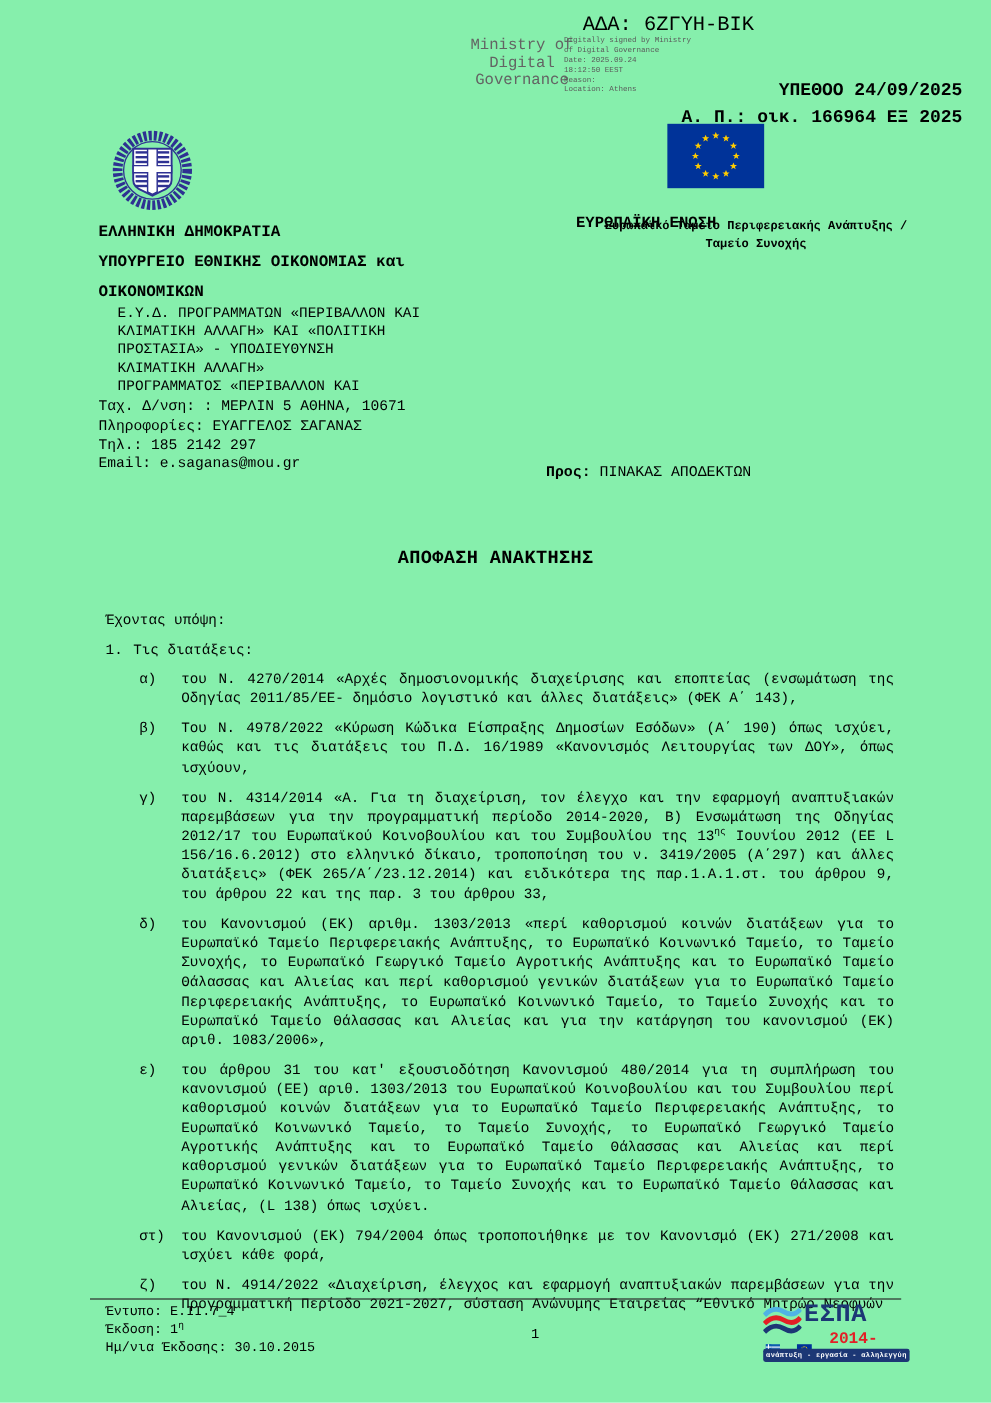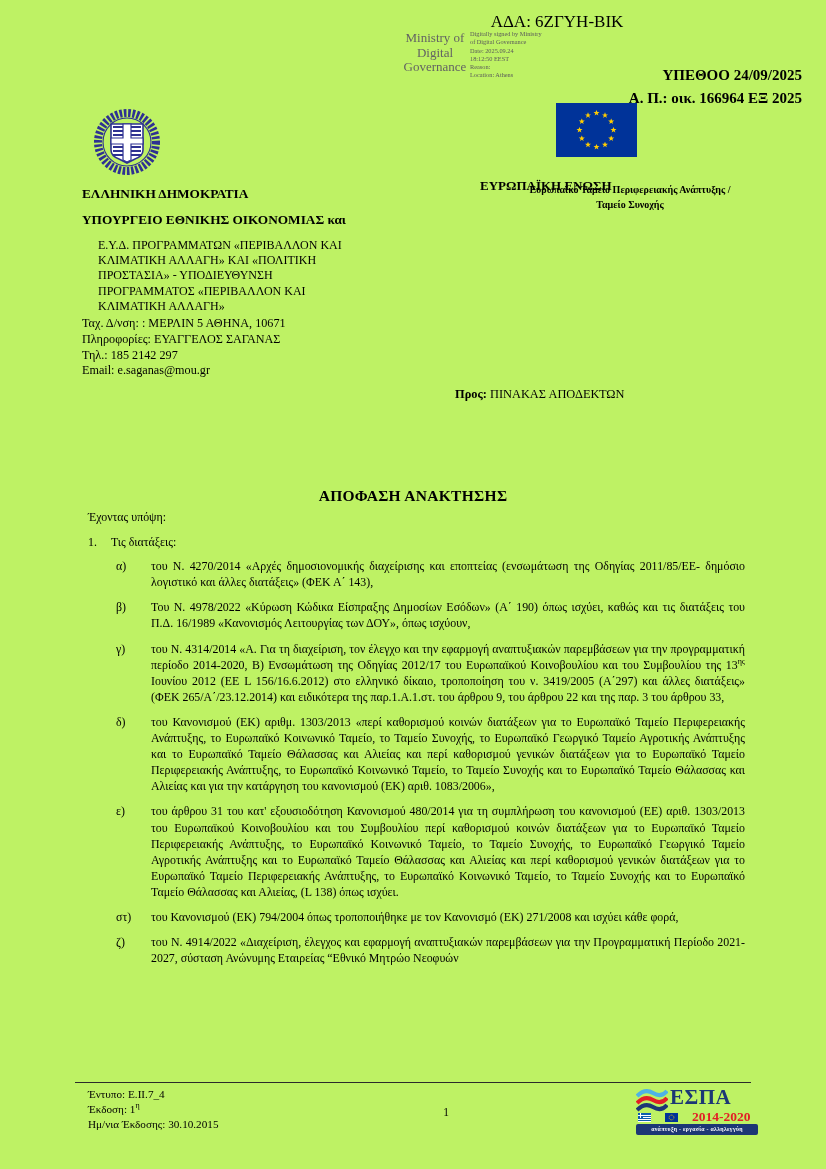--- a/index.html
+++ b/index.html
@@ -1,18 +1,18 @@
 <!DOCTYPE html>
 <html lang="el"><head>
 <meta charset="utf-8">
 <style>
   html,body{margin:0;padding:0;background:#ffffff;}
   .page{
-    position:relative;width:826px;height:1169px;background:#bef264;overflow:hidden;
-    font-family:Liberation Serif, serif;color:#000;
+    position:relative;width:826px;height:1169px;background:#86efac;overflow:hidden;
+    font-family:Liberation Mono, monospace;color:#000;
   }
   .abs{position:absolute;}
   
   .ada{left:447px;top:12px;width:220px;text-align:center;font-size:17px;}
   .sig-name{left:390px;top:31px;width:90px;font-size:13px;line-height:14.5px;color:#636363;text-align:center;}
   .sig-details{left:470px;top:30px;width:120px;font-size:6.3px;line-height:8.3px;color:#5a5a5a;}
   .proto{left:500px;width:302px;text-align:right;font-weight:bold;font-size:15px;}
   .proto-date{top:67px;}
   .proto-num{top:90px;}
   .eu-flag{left:556px;top:103px;width:81px;height:54px;}
@@ -21,21 +21,21 @@
   .emblem{left:90px;top:104px;width:74px;height:76px;}
   
   .agency{left:82px;top:186px;width:330px;}
   .agency .b{font-weight:bold;font-size:13.3px;margin-bottom:10px;}
   .agency .b.last{margin-bottom:3px;}
   .agency .u{font-size:12px;line-height:15.2px;margin-left:16px;}
   .agency .c{font-size:12.2px;line-height:15.8px;}
   .agency .c.first{margin-top:2px;}
   .recipient{left:455px;top:387px;font-size:12.4px;}
   .recipient .lbl{font-weight:bold;}
-  .doc-title{left:0;top:456px;width:826px;text-align:center;font-weight:bold;font-size:15.5px;letter-spacing:.3px;margin-top:31px;}
+  .doc-title{left:0;top:456px;width:826px;text-align:center;font-weight:bold;font-size:15.5px;letter-spacing:.3px;}
   
   .body{left:88px;top:509px;width:657px;font-size:11.9px;line-height:16.1px;}
   .body .intro{margin-bottom:9px;}
   .num-row{display:flex;margin-bottom:8px;}
   .num-row .n{width:23px;flex:none;}
   .prov{display:flex;margin-bottom:9px;}
   .prov .p-label{width:35px;margin-left:28px;flex:none;}
   .prov .p-text{flex:1;text-align:justify;}
   sup.s{vertical-align:super;font-size:8px;line-height:0;}
   
@@ -120,25 +120,26 @@
           <rect x="41" y="46" width="10" height="2"></rect>
           <rect x="41" y="50" width="10" height="2"></rect>
       </g>
       <path d="M33 20 h8 v14 h12 v6 h-12 v16 l-4 2 -4 -2 v-16 h-12 v-6 h12 Z" fill="#ffffff" stroke="#2e3192" stroke-width="1.2"></path>
     </svg>
   </div>
 
   <div class="abs agency">
     <div class="b">ΕΛΛΗΝΙΚΗ ΔΗΜΟΚΡΑΤΙΑ</div>
     <div class="b">ΥΠΟΥΡΓΕΙΟ ΕΘΝΙΚΗΣ ΟΙΚΟΝΟΜΙΑΣ και</div>
+    <div class="b last">ΟΙΚΟΝΟΜΙΚΩΝ</div>
     <div class="u">Ε.Υ.Δ. ΠΡΟΓΡΑΜΜΑΤΩΝ «ΠΕΡΙΒΑΛΛΟΝ ΚΑΙ</div>
     <div class="u">ΚΛΙΜΑΤΙΚΗ ΑΛΛΑΓΗ» ΚΑΙ «ΠΟΛΙΤΙΚΗ</div>
     <div class="u">ΠΡΟΣΤΑΣΙΑ» - ΥΠΟΔΙΕΥΘΥΝΣΗ</div>
+    <div class="u">ΚΛΙΜΑΤΙΚΗ ΑΛΛΑΓΗ»</div>
     <div class="u">ΠΡΟΓΡΑΜΜΑΤΟΣ «ΠΕΡΙΒΑΛΛΟΝ ΚΑΙ</div>
-    <div class="u">ΚΛΙΜΑΤΙΚΗ ΑΛΛΑΓΗ»</div>
     <div class="c first">Ταχ. Δ/νση: : ΜΕΡΛΙΝ 5 ΑΘΗΝΑ, 10671</div>
     <div class="c">Πληροφορίες: ΕΥΑΓΓΕΛΟΣ ΣΑΓΑΝΑΣ</div>
     <div class="c">Τηλ.: 185 2142 297</div>
     <div class="c">Email: e.saganas@mou.gr</div>
   </div>
 
   <div class="abs recipient">
     <span class="lbl">Προς:</span>
     <span>ΠΙΝΑΚΑΣ ΑΠΟΔΕΚΤΩΝ</span>
   </div>

